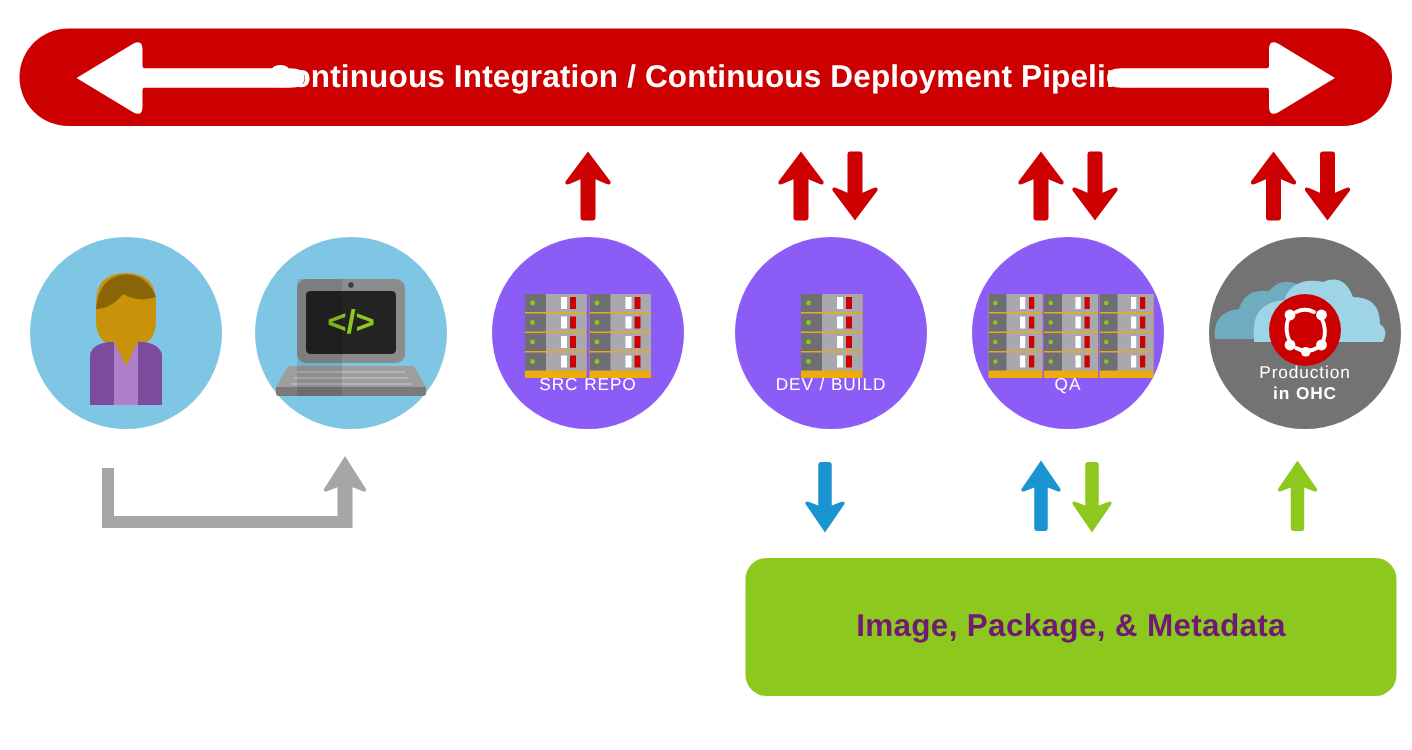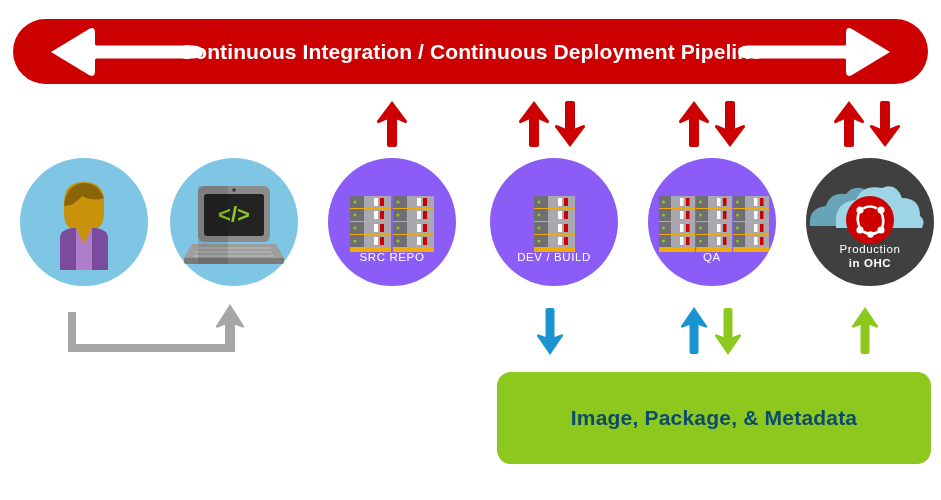--- a/index.html
+++ b/index.html
@@ -24,32 +24,32 @@
   .banner-arrow{position:absolute;top:50%;transform:translateY(-50%);}
 
   
   .node{position:absolute;border-radius:50%;}
   .node-label{
     position:absolute;left:0;width:100%;text-align:center;
     color:#ffffff;font-size:11.5px;letter-spacing:.6px;line-height:14px;
   }
   .c-blue{background:#7FC6E5;}
   .c-orange{background:#8b5cf6;}
-  .c-gray{background:#404040;}
+  .c-gray{background:#737373;}
 
   .icon-wrap{position:absolute;left:0;top:0;width:100%;height:100%;}
 
   
   .repo-box{
     position:absolute;left:497px;top:372px;width:434px;height:92px;
     background:#8DC81E;border-radius:14px;
     display:flex;align-items:center;justify-content:center;
   }
   .repo-text{
-    color:#0c4a6e;font-size:21px;font-weight:bold;text-align:center;
+    color:#701a75;font-size:21px;font-weight:bold;text-align:center;
     line-height:28px;letter-spacing:.2px;
   }
 
   .arrow{position:absolute;}
   .connector{position:absolute;}
 </style>
 </head>
 <body>
 
 <div id="stage">

